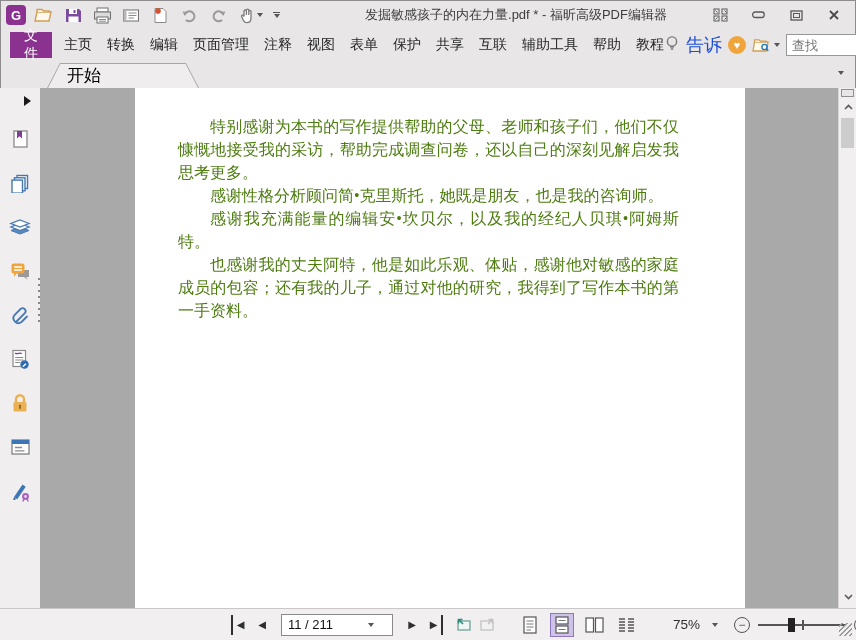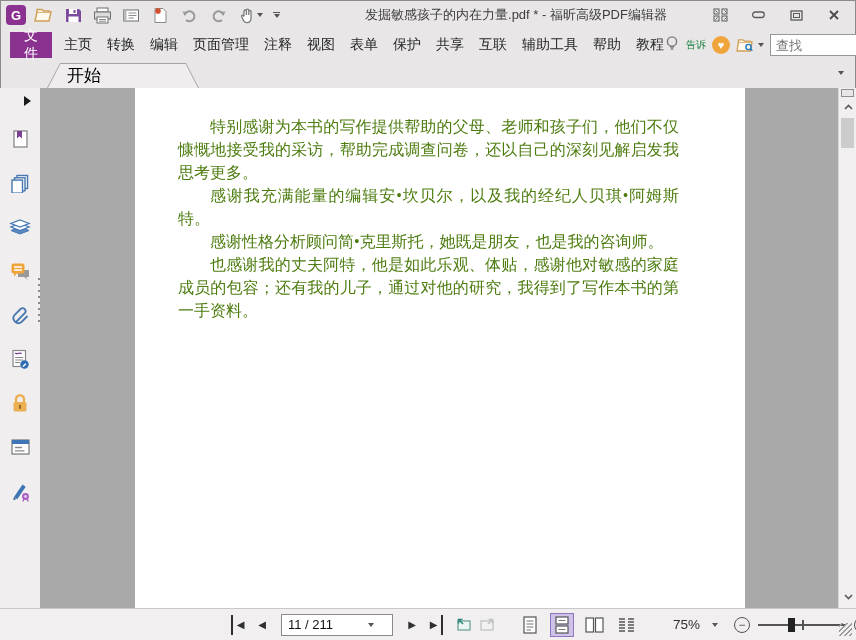--- a/index.html
+++ b/index.html
@@ -23,21 +23,21 @@
   .win-controls { display:flex; align-items:center; gap:22px; padding-right:8px; }
   .win-controls .wbtn { display:flex; align-items:center; justify-content:center; width:16px; height:16px; }
 
   
   .menubar { height:30px; display:flex; align-items:center; padding:0 10px 0 10px; }
   .file-btn { background:#8b3190; color:#fff; font-size:14px; padding:4px 14px; height:26px;
               display:flex; align-items:center; }
   .menu-items { display:flex; align-items:center; gap:15px; margin-left:12px; font-size:14px; color:#262626; }
   .menu-item { white-space:nowrap; cursor:default; }
   .menu-right { margin-left:auto; display:flex; align-items:center; gap:6px; }
-  .tellme { font-size:10px; color:#15803d; white-space:nowrap;text-align:right; }
+  .tellme { font-size:18px; color:#1d4ed8; white-space:nowrap;text-align:right; }
   .heart-badge { width:18px; height:18px; border-radius:50%; background:#f0a53c; color:#fff;
                  font-size:11px; display:flex; align-items:center; justify-content:center; }
   .searchbox { width:118px; height:22px; border:1px solid #979797; background:#fff; display:flex;
                align-items:center; padding:0 2px 0 5px; }
   .searchbox input { border:none; outline:none; flex:1; width:80px; font-size:13px; color:#333;
                      font-family:"Liberation Sans",sans-serif; background:transparent; }
 
   
   .tabbar { height:28px; position:relative; }
   .tab { position:absolute; top:3px; height:25px; }
@@ -335,22 +335,22 @@
             </svg>
         </div>
       </div>
       <div class="grip-dots"></div>
     </div>
 
     <div class="docarea">
       <div class="pdf-page">
         <div class="pdf-body">
           <p>特别感谢为本书的写作提供帮助的父母、老师和孩子们，他们不仅慷慨地接受我的采访，帮助完成调查问卷，还以自己的深刻见解启发我思考更多。</p>
+          <p>感谢性格分析顾问简•克里斯托，她既是朋友，也是我的咨询师。</p>
           <p>感谢我充满能量的编辑安•坎贝尔，以及我的经纪人贝琪•阿姆斯特。</p>
-          <p>感谢性格分析顾问简•克里斯托，她既是朋友，也是我的咨询师。</p>
           <p>也感谢我的丈夫阿特，他是如此乐观、体贴，感谢他对敏感的家庭成员的包容；还有我的儿子，通过对他的研究，我得到了写作本书的第一手资料。</p>
         </div>
       </div>
     </div>
 
     <div class="vscroll">
       <div class="split-handle"></div>
       <div class="arr arr-up">
         <svg width="9" height="6" viewBox="0 0 9 6">
             <path d="M1 5 L4.5 1.5 L8 5" fill="none" stroke="#5a5a5a" stroke-width="1.6"></path>

